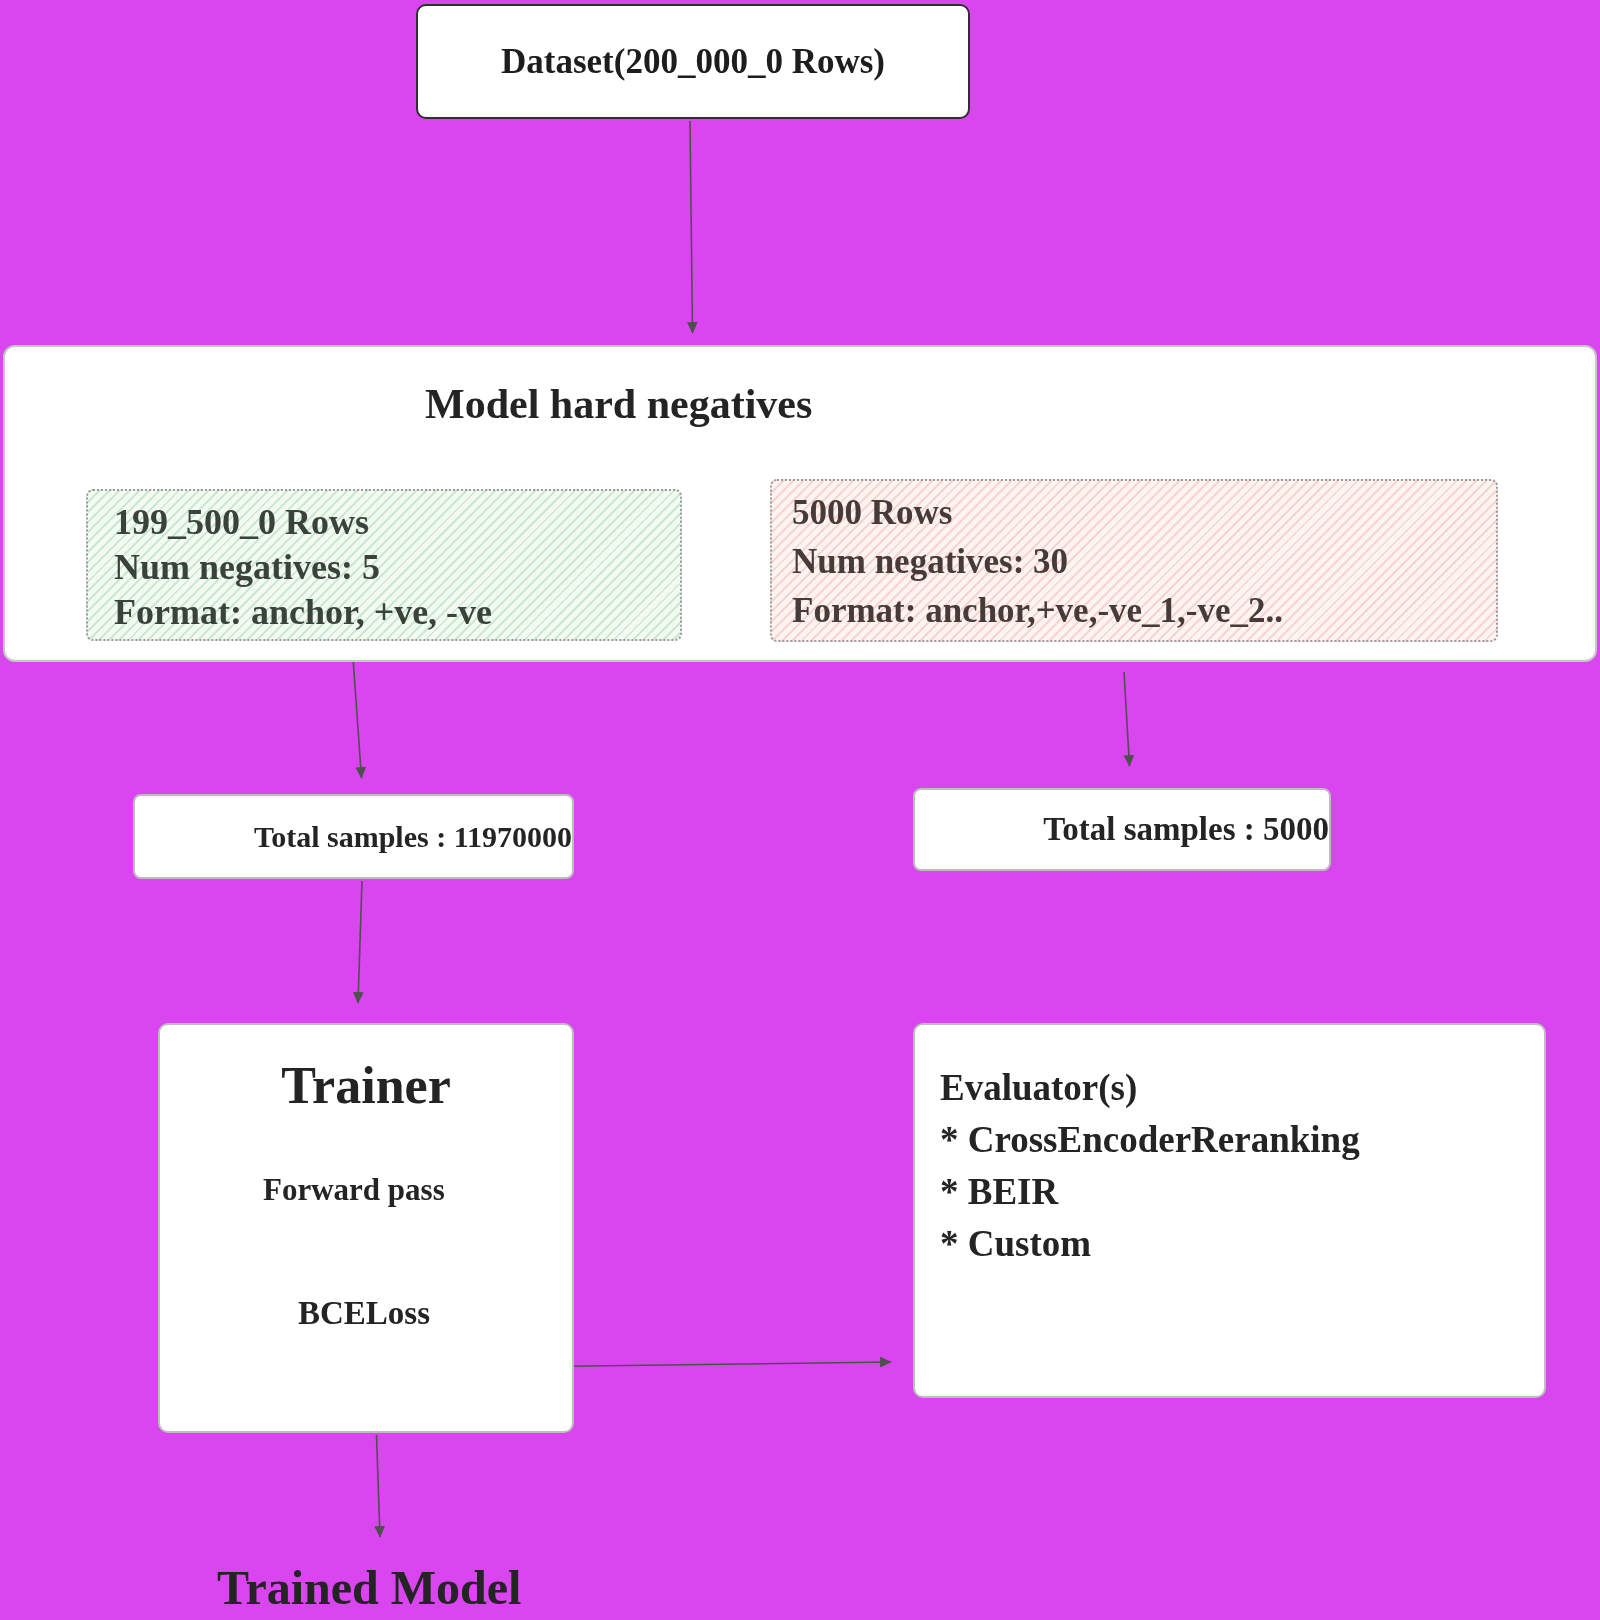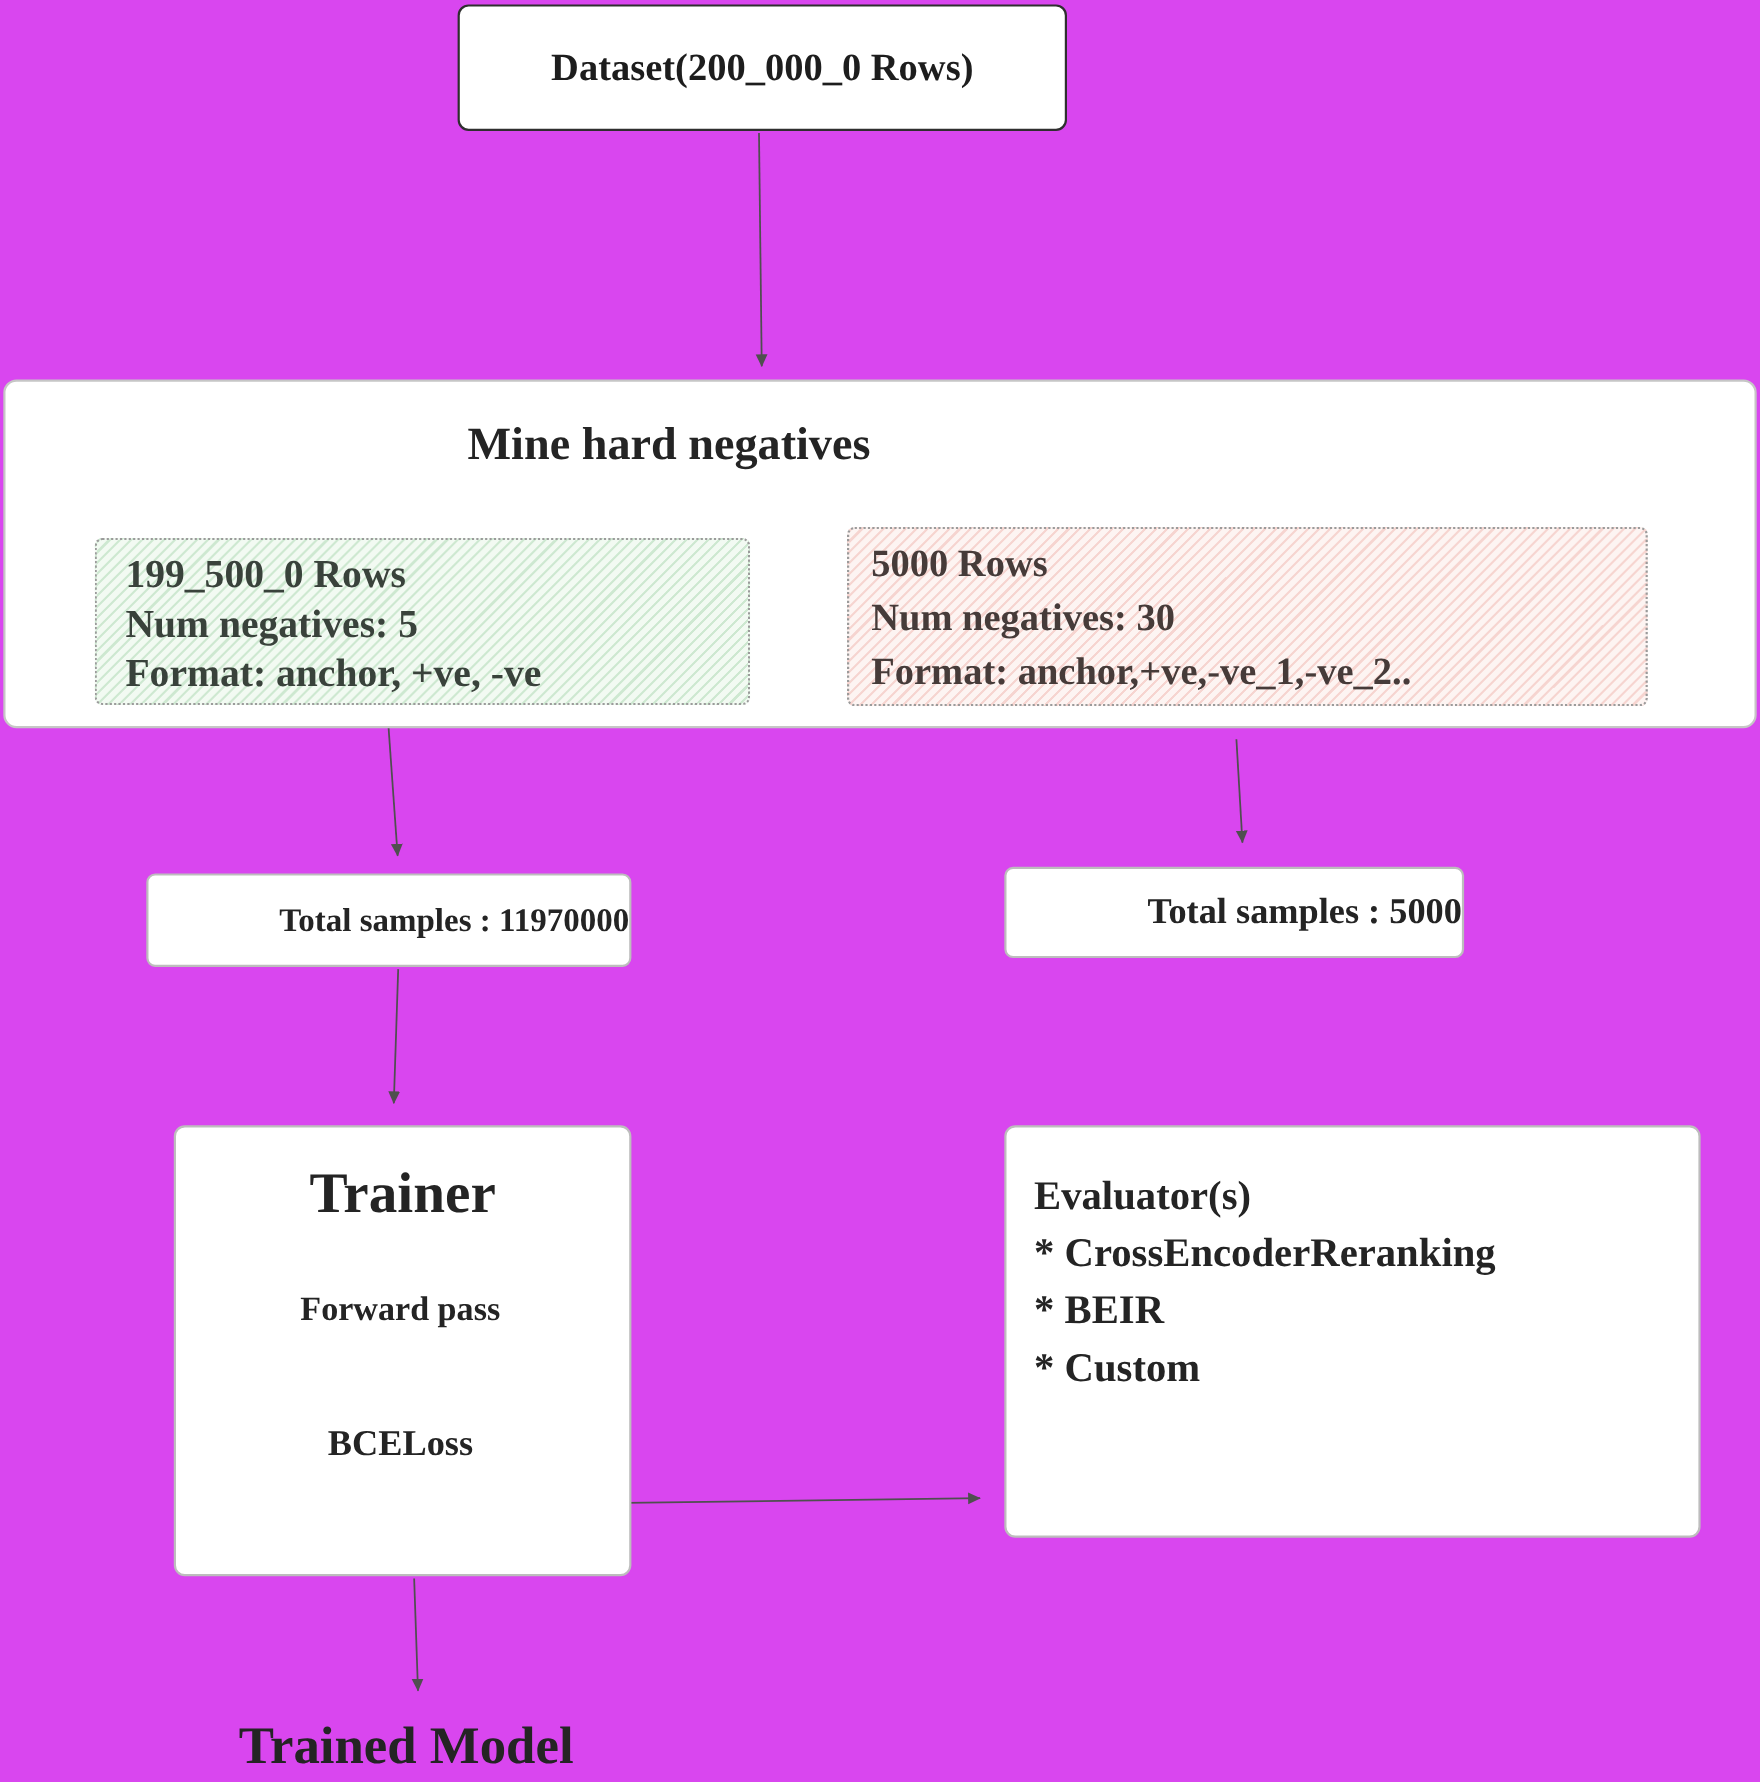--- a/index.html
+++ b/index.html
@@ -93,21 +93,21 @@
     border-radius: 10px;
   }
   .trainer-title {
     position: absolute;
     left: 158px; top: 1056px; width: 416px;
     text-align: center;
     font-size: 52px; font-weight: 700; color: #242424;
   }
   .step-forward {
     position: absolute;
-    left: 273px; top: 1172px;
+    left: 263px; top: 1172px;
     font-size: 31px; font-weight: 700; color: #242424;
     white-space: nowrap;
   }
   .step-loss {
     position: absolute;
     left: 298px; top: 1295px;
     font-size: 33px; font-weight: 700; color: #242424;
     white-space: nowrap;
   }
   .evaluator-box {
@@ -150,21 +150,21 @@
     <path d="M 432 1351 C 527 1317, 566 1238, 474 1180" fill="none" stroke="#4f4f4f" stroke-width="1.6" marker-end="url(#ah)"></path>
     <path d="M 437 1368 L 891 1362" fill="none" stroke="#4f4f4f" stroke-width="1.6" marker-end="url(#ah)"></path>
     <path d="M 376.5 1435 L 380 1537" fill="none" stroke="#4f4f4f" stroke-width="1.6" marker-end="url(#ah)"></path>
   </svg>
 
   <div class="box dataset-node">
     <span>Dataset(200_000_0 Rows)</span>
   </div>
 
   <div class="box mine-box"></div>
-  <div class="mine-title">Mine hard negatives</div>
+  <div class="mine-title">Model hard negatives</div>
 
   <div class="split split-train">
     <span class="line">199_500_0 Rows</span>
     <span class="line">Num negatives: 5</span>
     <span class="line">Format: anchor, +ve, -ve</span>
   </div>
 
   <div class="split split-eval">
     <span class="line">5000 Rows</span>
     <span class="line">Num negatives: 30</span>

